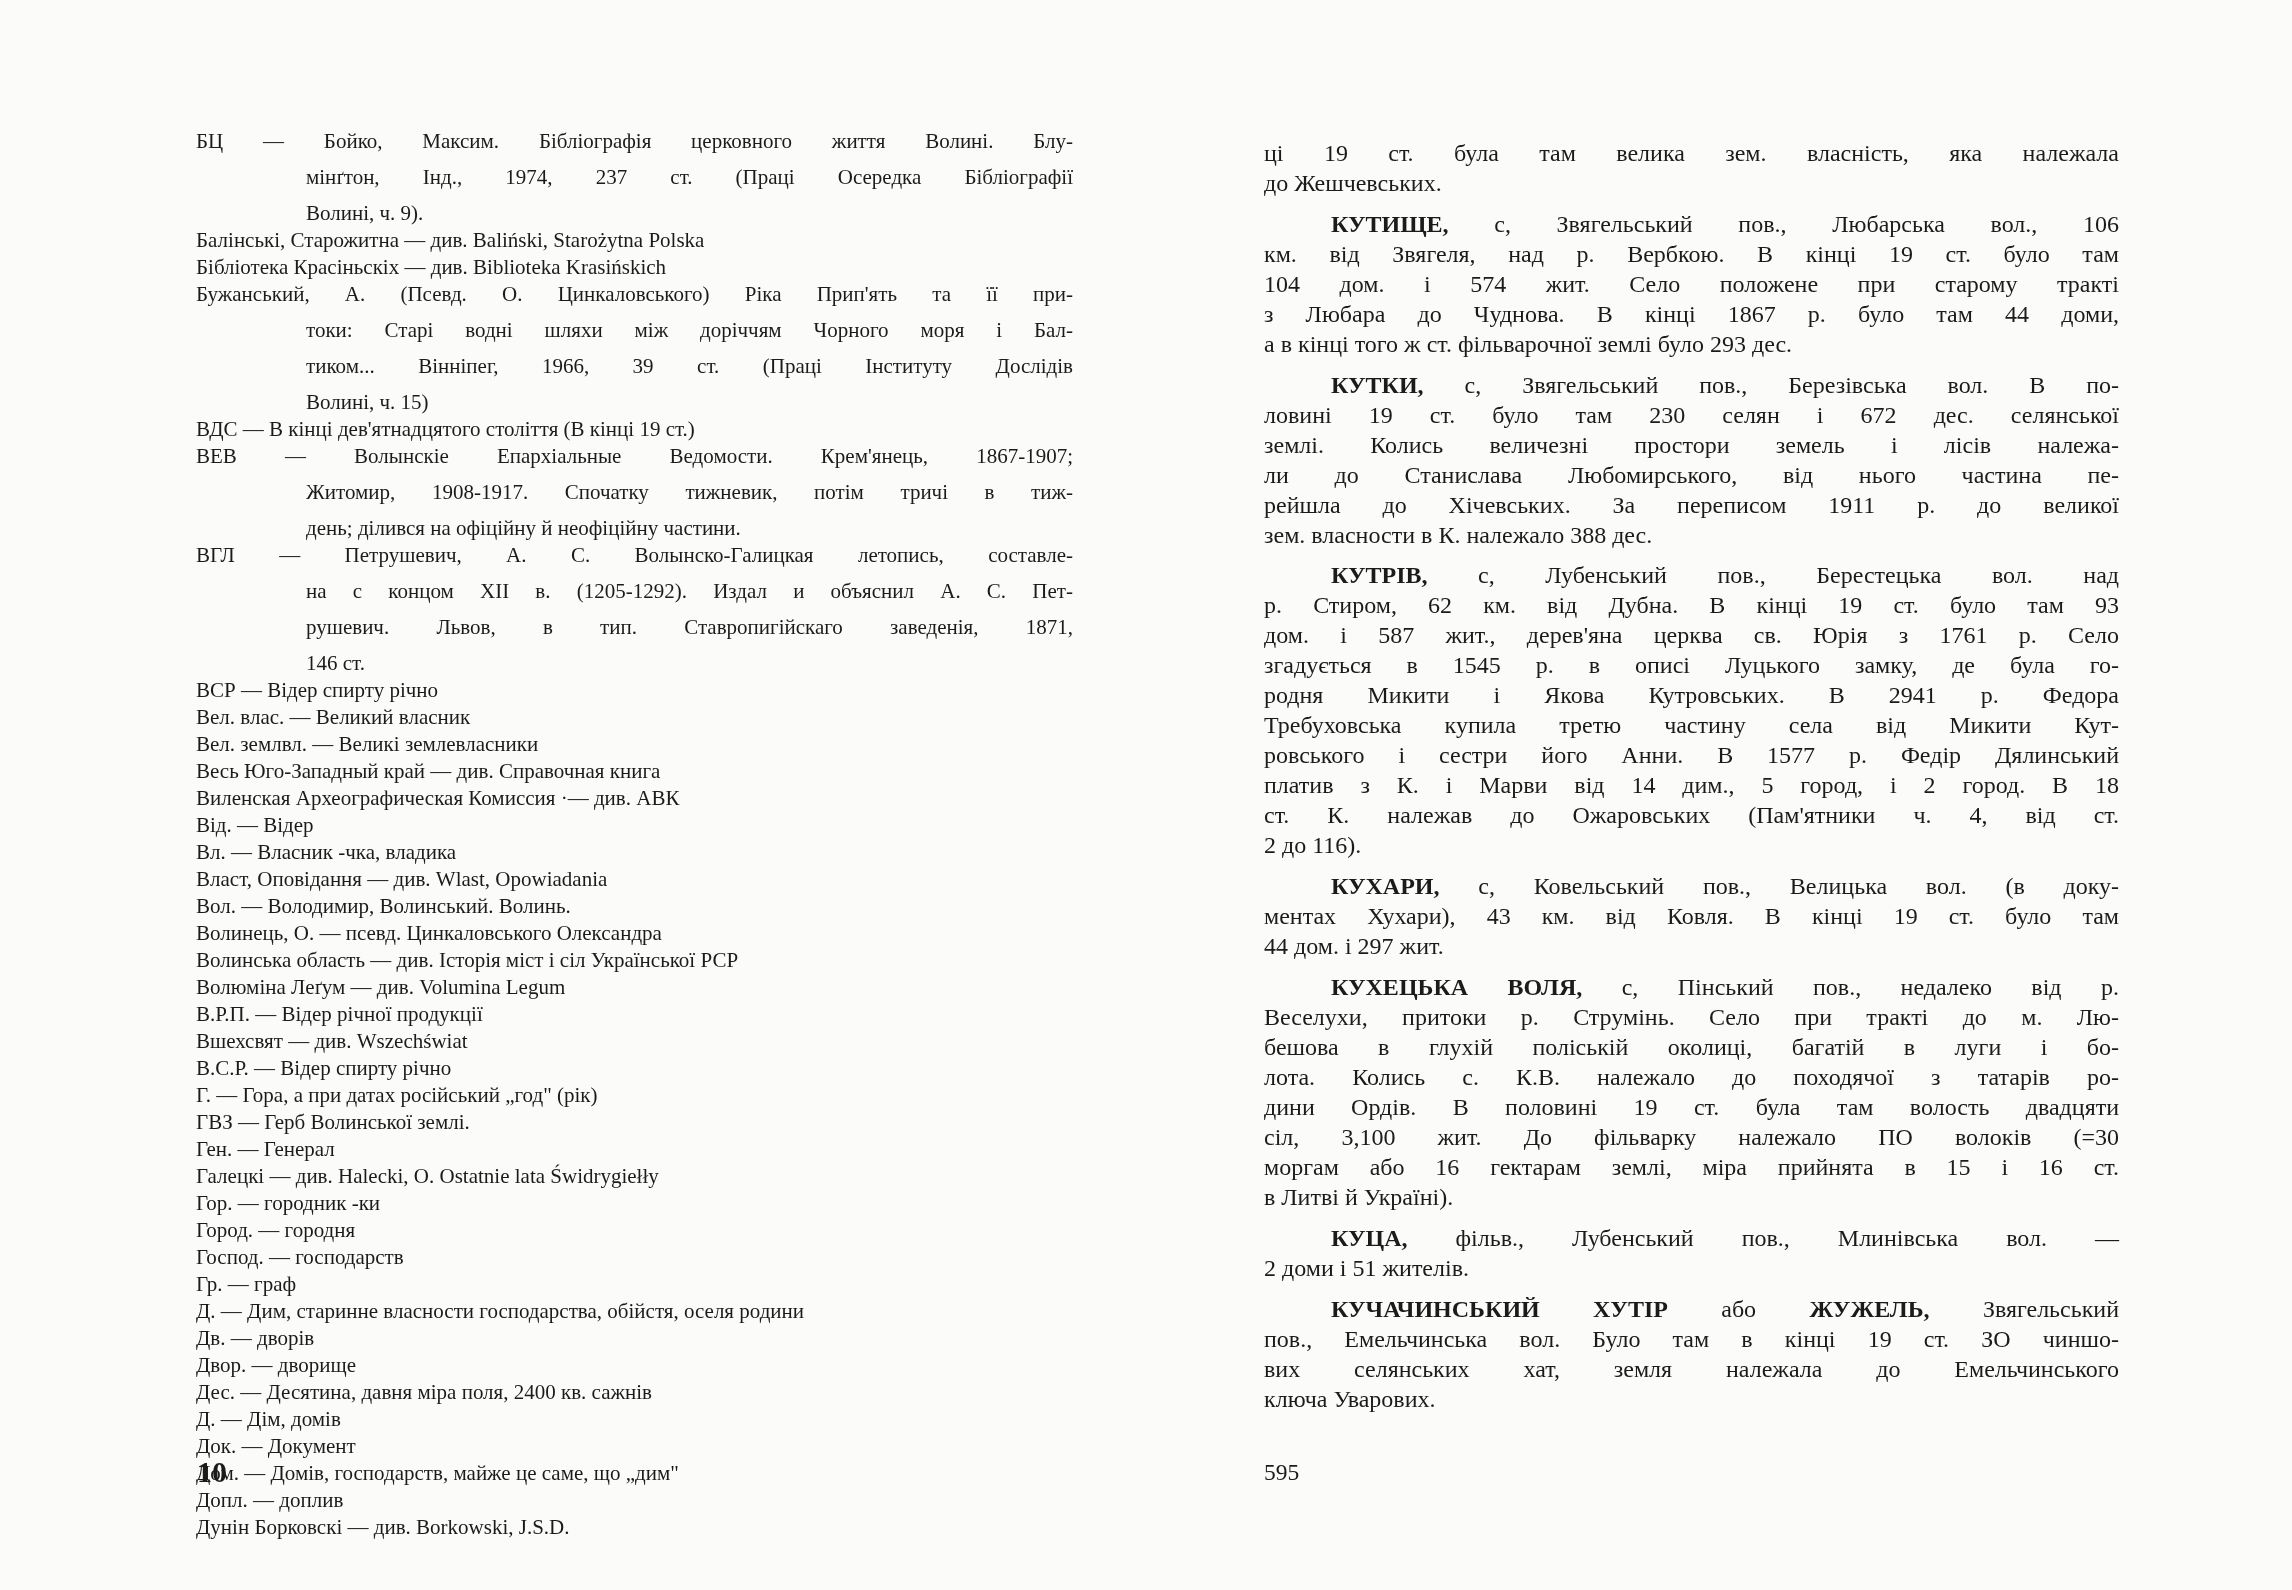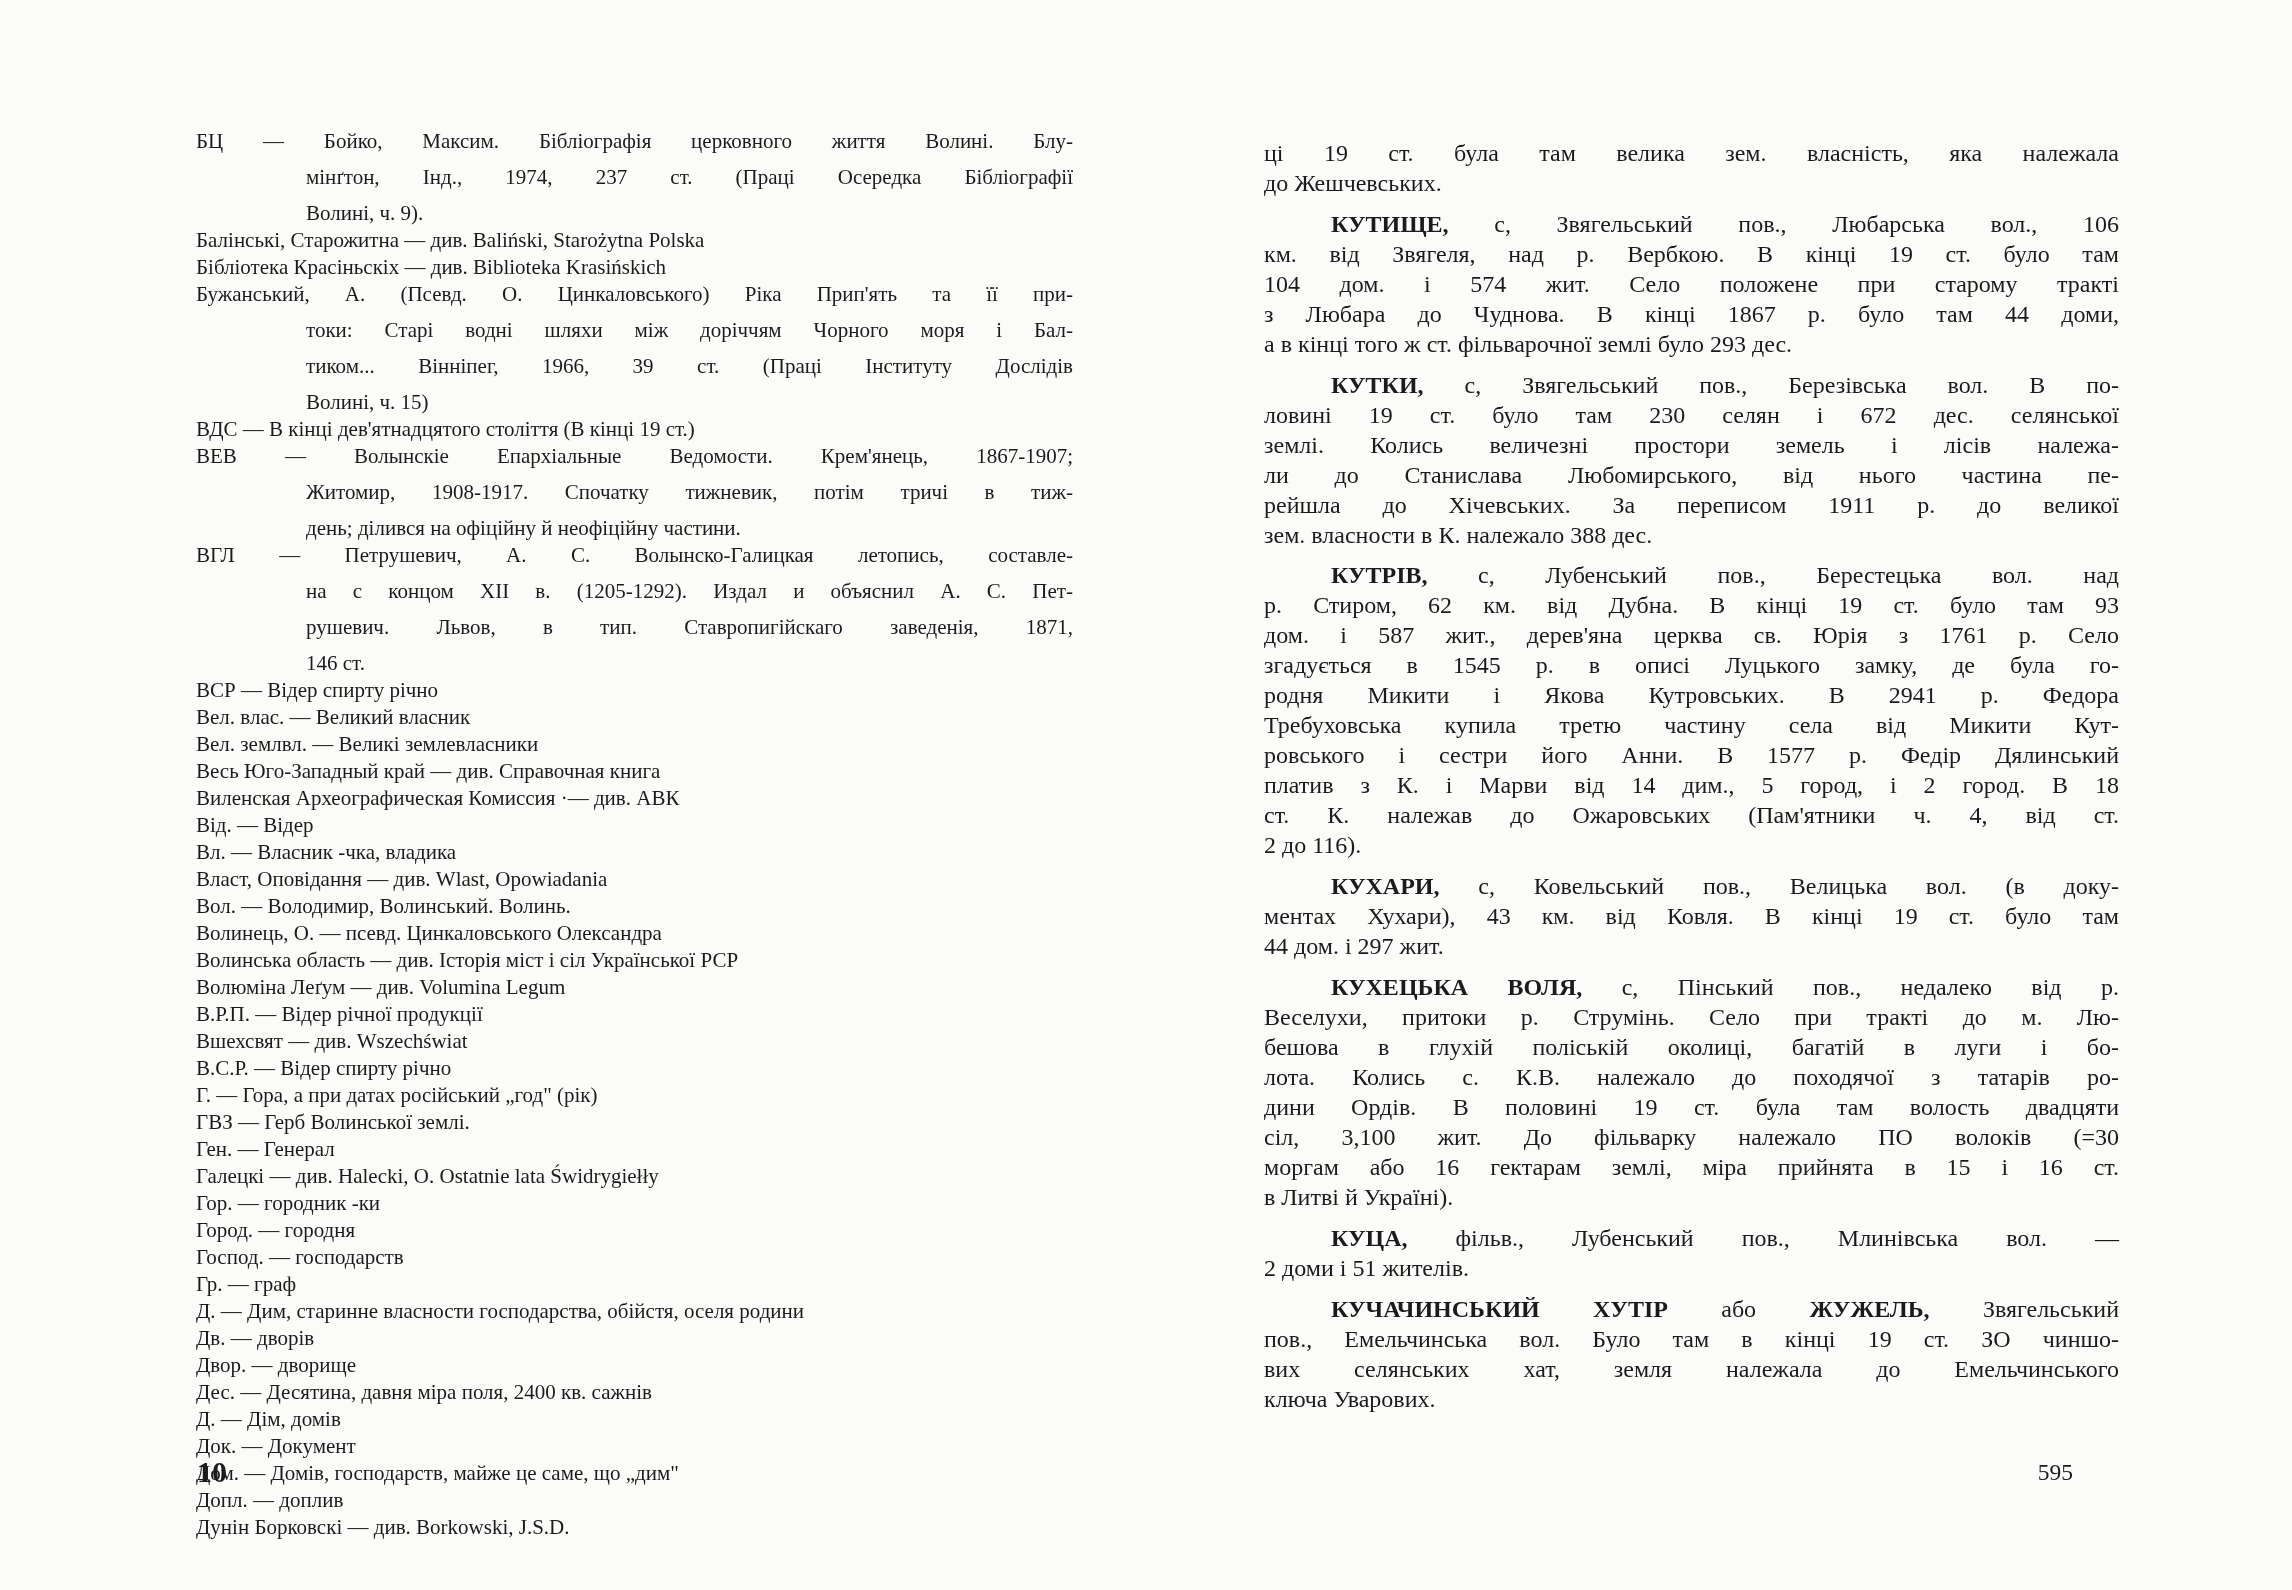--- a/index.html
+++ b/index.html
@@ -14,21 +14,21 @@
   #left-page-text{left:196px;top:128px;width:877px;font-size:21px;line-height:27px;}
   #right-page-text{left:1264px;top:127px;width:855px;font-size:24px;line-height:30px;margin-top:11px;}
   .ln{min-height:1em;}
   .just{text-align:justify;text-align-last:justify;}
   .last{text-align:center;text-align-last:left;}
   .ind-l{padding-left:110px;margin-top:9px;}
   .ind-r{padding-left:67px;}
   .bold{font-weight:700;}
   .para + .para{margin-top:10.8px;}
   #page-num-left{position:absolute;left:197px;top:1455px;font-size:30px;font-weight:700;}
-  #page-num-right{position:absolute;left:1218px;top:1459px;width:855px;text-align:right;font-size:23.5px;}
+  #page-num-right{position:absolute;left:1264px;top:1459px;width:855px;text-align:left;font-size:23.5px;}
 </style>
 </head>
 <body>
 
 <div id="left-page-text" class="page-text">
     <div class="entry">
       <div class="ln just"><span>БЦ — Бойко, Максим. Бібліографія церковного життя Волині. Блу-</span></div>
       <div class="ln just ind-l"><span>мінґтон, Інд., 1974, 237 ст. (Праці Осередка Бібліографії</span></div>
       <div class="ln last ind-l"><span>Волині, ч. 9).</span></div>
     </div>

